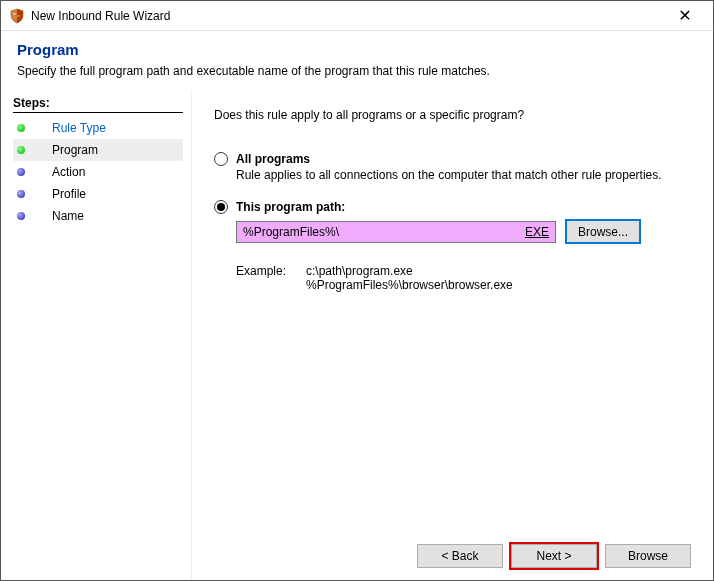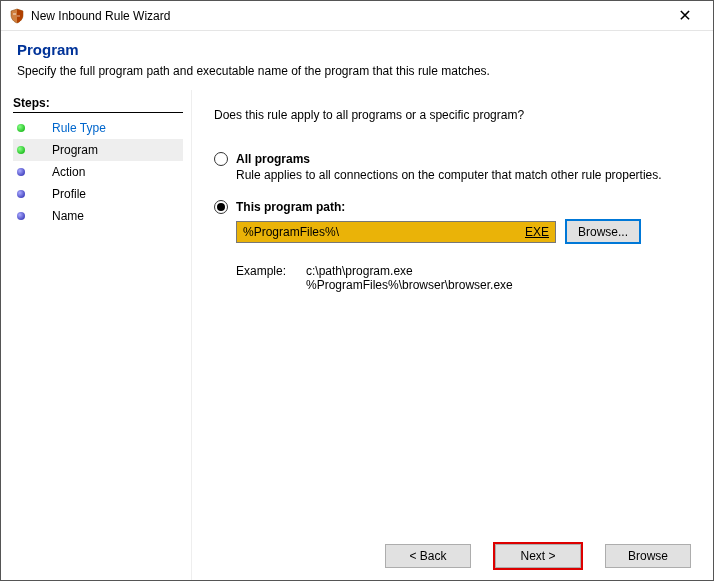--- a/index.html
+++ b/index.html
@@ -29,28 +29,28 @@
   .bullet.blue { background: radial-gradient(circle at 35% 35%, #aaf, #22a); }
   .main { flex: 1; display: flex; flex-direction: column; padding: 18px 22px 12px 22px; border-left: 1px solid #eee; }
   .question { font-size: 12px; margin-bottom: 30px; }
   .option { margin-bottom: 18px; font-size: 12px; }
   .option-row { display: flex; align-items: center; }
   .radio { width: 14px; height: 14px; border: 1px solid #333; border-radius: 50%; margin-right: 8px; position: relative; background: #fff; }
   .radio.checked::after { content: ""; position: absolute; top: 2px; left: 2px; width: 8px; height: 8px; background: #000; border-radius: 50%; }
   .option-label { font-weight: 700; }
   .option-desc { margin-left: 22px; margin-top: 2px; font-size: 12px; }
   .path-row { margin-left: 22px; margin-top: 6px; display: flex; align-items: center; gap: 10px; }
-  .path-input { border: 1px solid #777; height: 22px; width: 320px; display: flex; align-items: center; padding: 0 6px; font-size: 12px; background: #eab308; }
+  .path-input { border: 1px solid #777; height: 22px; width: 320px; display: flex; align-items: center; padding: 0 6px; font-size: 12px; background: #f0abfc; }
   .path-input .value { flex: 1; }
   .path-input .ext { color: #000; text-decoration: underline; }
   .browse-btn { height: 23px; min-width: 74px; background: #e1e1e1; border: 1px solid #0078d7; outline: 1px solid #0078d7; font-size: 12px; display: flex; align-items: center; justify-content: center; padding: 0 8px; }
   .example { margin-left: 22px; margin-top: 21px; font-size: 12px; display: flex; }
   .example-label { width: 70px; }
   .example-lines { display: flex; flex-direction: column; }
-  .footer { margin-top: auto; display: flex; justify-content: flex-end; gap: 24px; padding-top: 10px; }
+  .footer { margin-top: auto; display: flex; justify-content: flex-end; gap: 8px; padding-top: 10px; }
   .btn { height: 24px; min-width: 86px; background: #e1e1e1; border: 1px solid #adadad; font-size: 12px; display: flex; align-items: center; justify-content: center; padding: 0 10px; }
   .btn.highlight { outline: 2px solid #d00; outline-offset: 0; }
   .shield-icon svg { width: 16px; height: 16px; }
 </style>
 </head>
 <body>
 
 <div class="window">
 
   <div class="titlebar">

